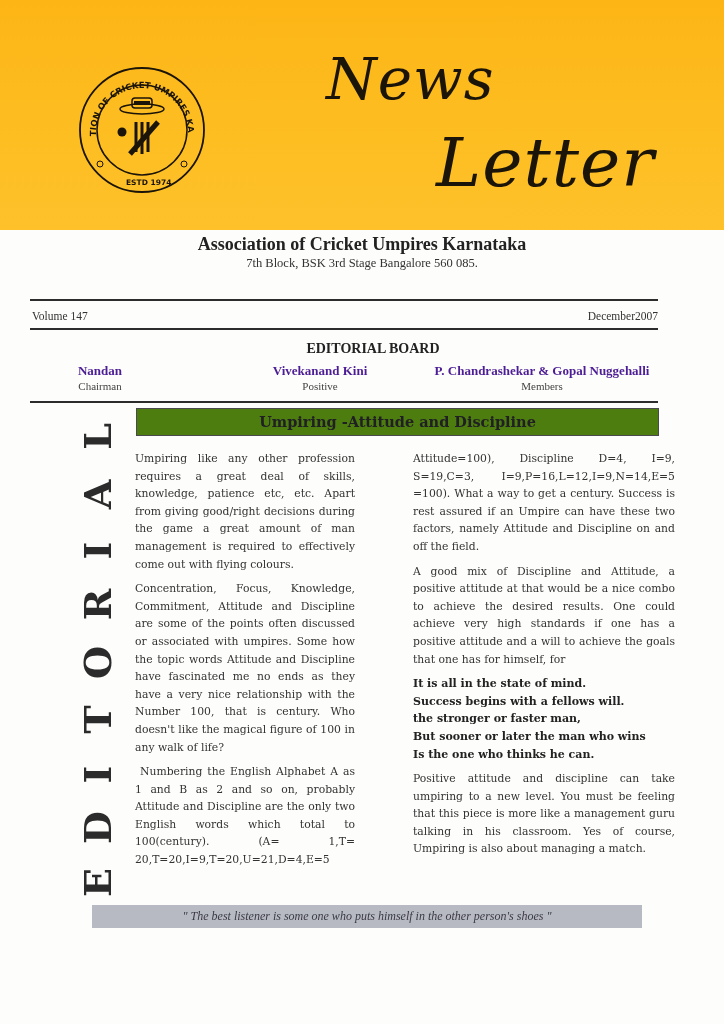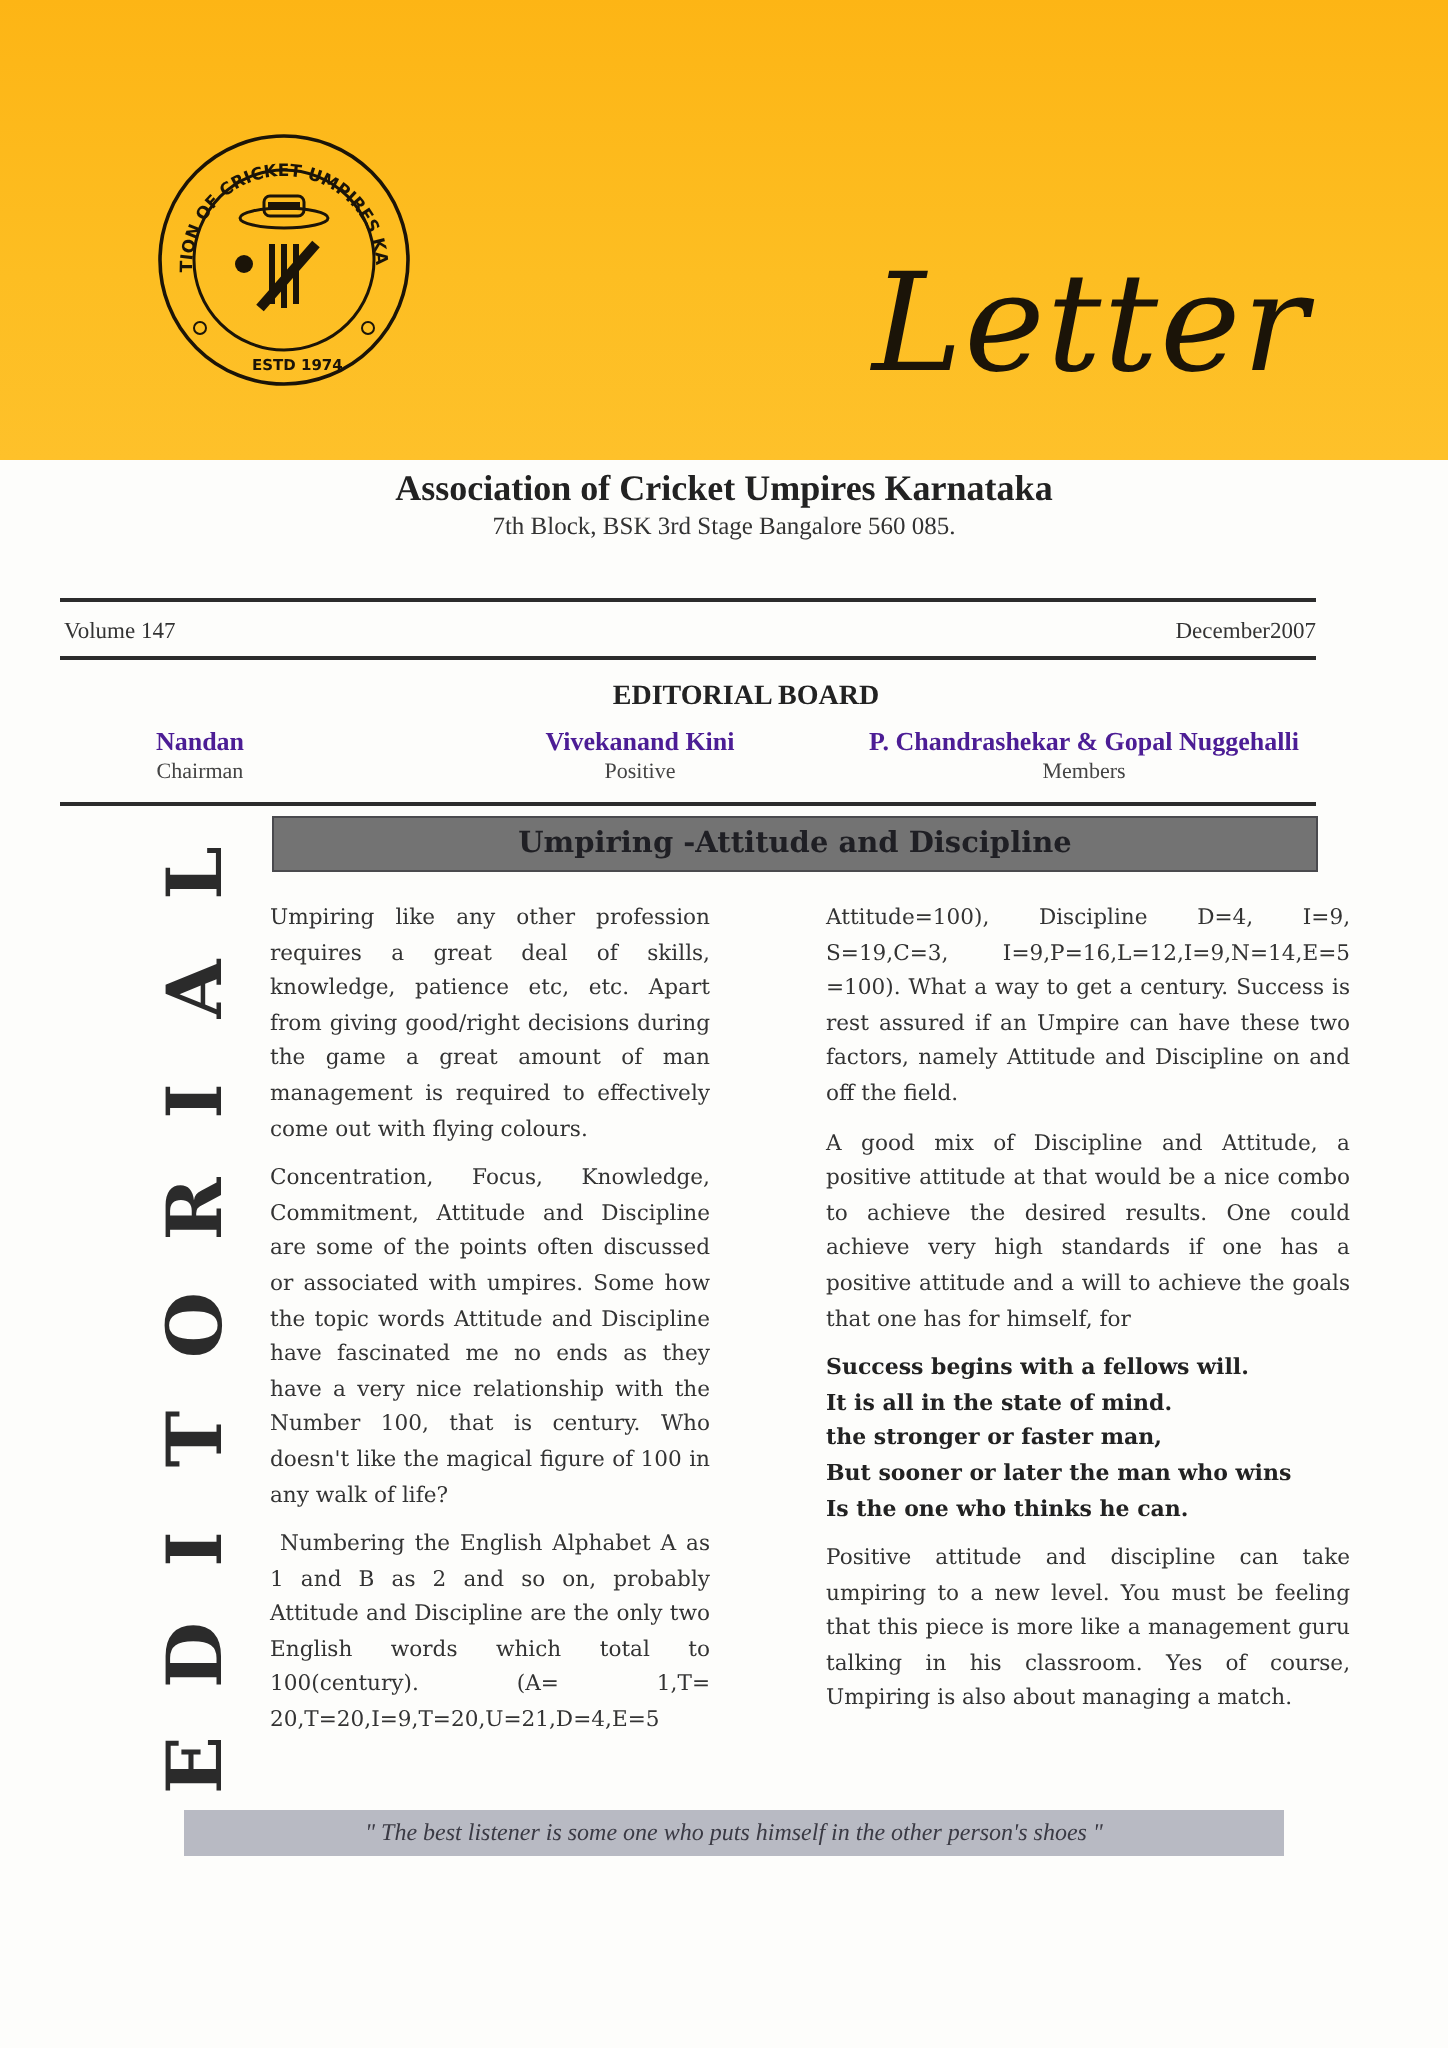--- a/index.html
+++ b/index.html
@@ -41,21 +41,21 @@
     position: absolute; left: 72px; top: 412px; width: 50px; height: 490px;
   }
   .vertical-word span {
     position: absolute; left: 0; width: 50px; text-align: center;
     transform: rotate(-90deg);
     font-family: "DejaVu Serif", serif; font-weight: bold; font-size: 38px; color: #2b2b2b;
   }
 
   .article-title {
     position: absolute; left: 136px; top: 408px; width: 521px; height: 26px;
-    background: #737373; border: 1.5px solid #4a4a4e;
+    background: #4d7c0f; border: 1.5px solid #4a4a4e;
     text-align: center; font-family: "DejaVu Serif", serif; font-weight: bold;
     font-size: 14.5px; line-height: 26px; color: #1f1f24;
   }
 
   .col { position: absolute; font-family: "DejaVu Serif", serif; font-size: 10.8px;
     line-height: 17.6px; color: #333; text-align: justify; }
   .col p { margin: 0 0 7px 0; }
   .col-left { left: 135px; top: 450px; width: 220px; }
   .col-right { left: 381px; top: 450px; width: 262px; margin-left: 32px; }
   .poem { font-weight: bold; color: #222; margin: 0 0 7px 0; text-align: left; font-size: 11px; }
@@ -90,20 +90,21 @@
     <rect x="56" y="34" width="20" height="10" rx="3" fill="none" stroke="#1b1408" stroke-width="1.5"></rect>
     <rect x="58" y="37" width="16" height="4" fill="#1b1408"></rect>
     <g stroke="#1b1408" stroke-width="3">
       <line x1="60" y1="58" x2="60" y2="88"></line>
       <line x1="66" y1="58" x2="66" y2="90"></line>
       <line x1="72" y1="58" x2="72" y2="88"></line>
     </g>
     <line x1="54" y1="90" x2="82" y2="58" stroke="#1b1408" stroke-width="5"></line>
     <circle cx="46" cy="68" r="4.5" fill="#1b1408"></circle>
   </svg>
+  <div class="title-news">News</div>
   <div class="title-letter">Letter</div>
 </div>
 
 <div class="org">
   <div class="org-name">Association of Cricket Umpires Karnataka</div>
   <div class="org-addr">7th  Block,  BSK 3rd Stage Bangalore 560 085.</div>
 </div>
 
 <div class="rule" style="top:299px;height:2px"></div>
 <div class="meta" style="left:32px;top:310px">Volume  147</div>
@@ -142,22 +143,22 @@
 <div class="col col-left">
   <p>Umpiring like any other profession requires a great deal of skills, knowledge, patience etc, etc. Apart from giving good/right decisions during the game a great amount of man management is required to effectively come out with flying colours.</p>
   <p>Concentration, Focus, Knowledge, Commitment, Attitude and Discipline are some of the points often discussed or associated with umpires. Some how the topic words Attitude and Discipline have fascinated me no ends as they have a very nice relationship with the Number 100, that is century. Who doesn't like the magical figure of 100 in any walk of life?</p>
   <p class="indent">Numbering the English Alphabet A as 1 and B as 2 and so on, probably Attitude and Discipline are the only two English words which total to 100(century).      (A=      1,T= 20,T=20,I=9,T=20,U=21,D=4,E=5</p>
 </div>
 
 <div class="col col-right">
   <p>Attitude=100), Discipline D=4, I=9, S=19,C=3, I=9,P=16,L=12,I=9,N=14,E=5 =100). What a way to get a century. Success is rest assured if an Umpire can have these two factors, namely Attitude and Discipline on and off the field.</p>
   <p>A good mix of Discipline and Attitude, a positive attitude at that would be a nice combo to achieve the desired results. One could achieve very high standards if one has a positive attitude and a will to achieve the goals that one has for himself, for</p>
   <div class="poem">
+    <div>It is all in the state of mind.</div>
     <div>Success begins with a fellows will.</div>
-    <div>It is all in the state of mind.</div>
     <div>the stronger or faster man,</div>
     <div>But sooner or later the man who wins</div>
     <div>Is the one who thinks he can.</div>
   </div>
   <p>Positive attitude and discipline can take umpiring to a new level. You must be feeling that this piece is more like a management guru talking in his classroom. Yes of course, Umpiring is also about managing a match.</p>
 </div>
 
 <div class="quote-bar">" The best listener is some one who puts himself in the other person's shoes "</div>
 
 </body></html>

